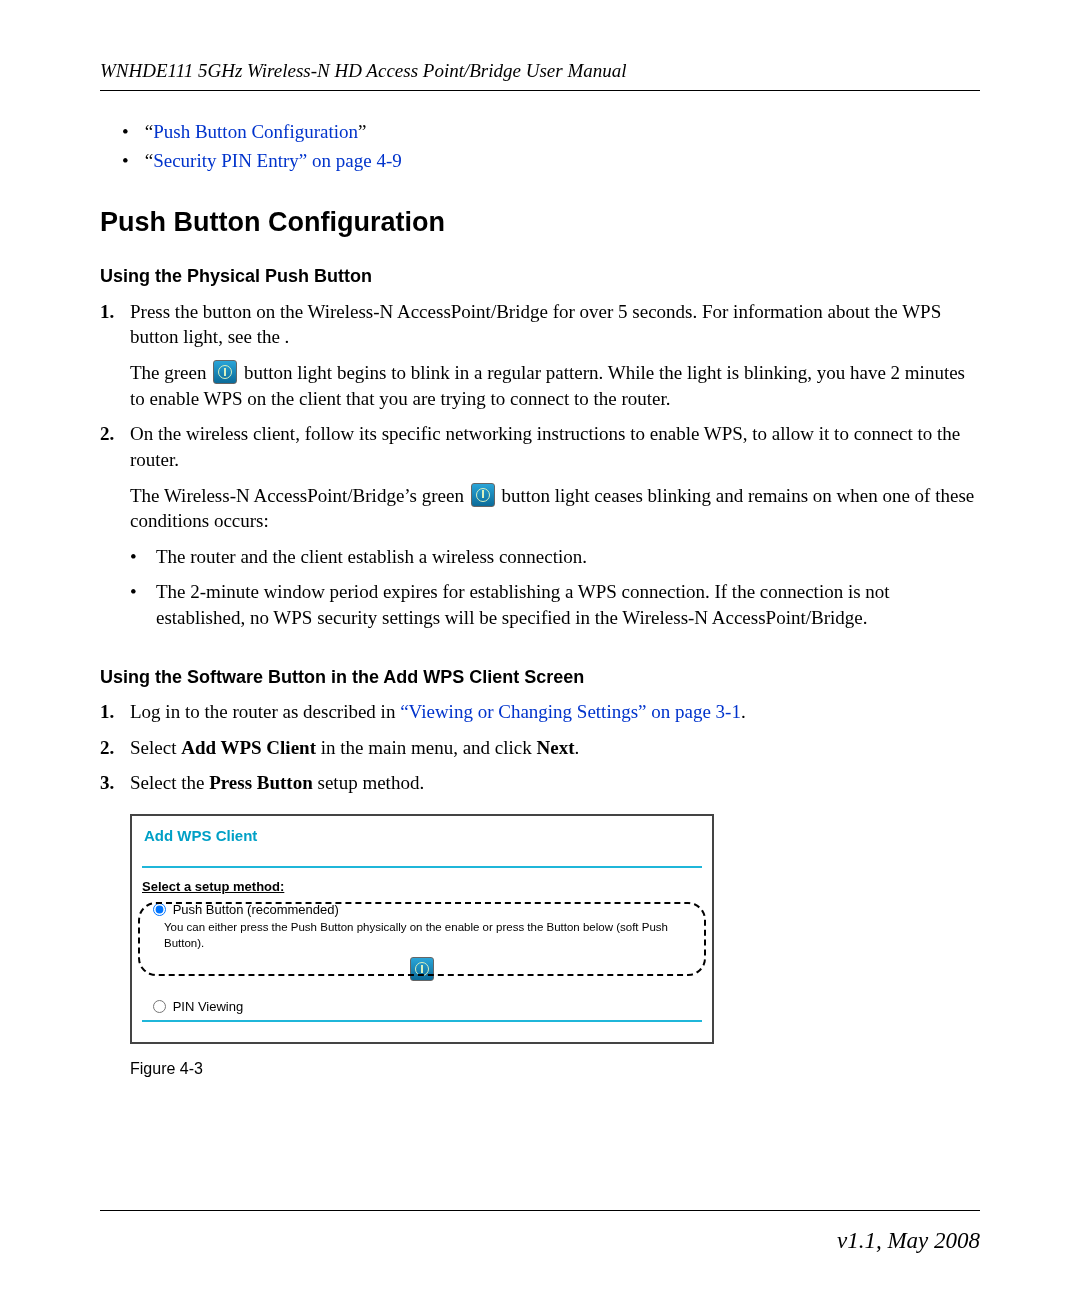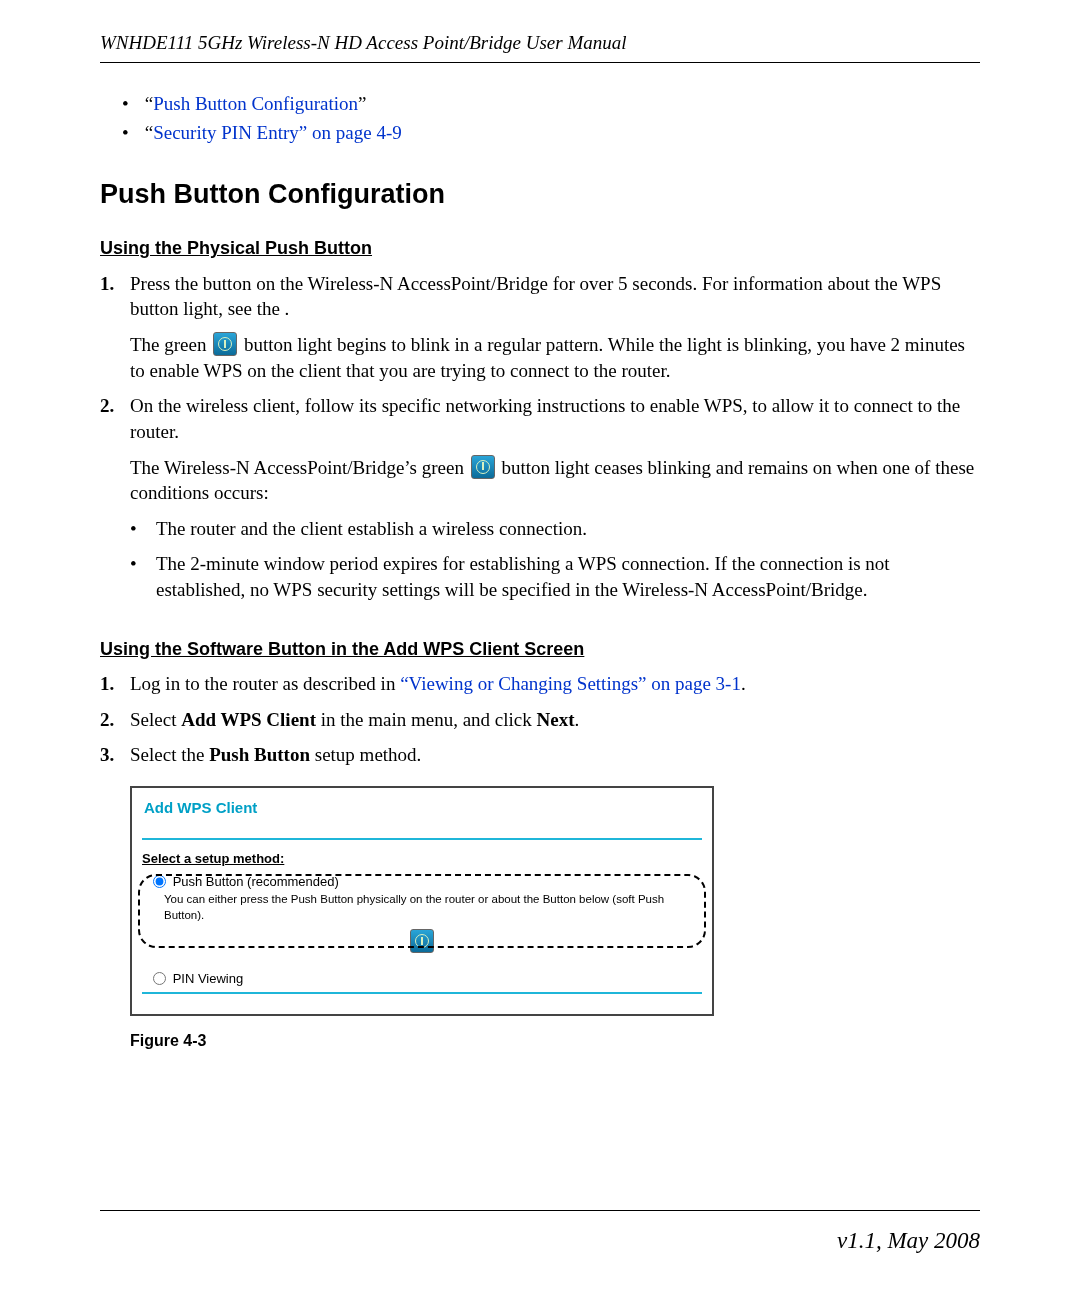--- a/index.html
+++ b/index.html
@@ -8,21 +8,21 @@
     line-height: 1.35;
     margin: 0;
     padding: 0;
     background: #fff;
     color: #000;
   }
   .page {
     width: 1080px;
     height: 1296px;
     box-sizing: border-box;
-    padding: 30px 100px 40px 100px;
+    padding: 58px 100px 40px 100px;
     position: relative;
   }
   .running-head {
     font-style: italic;
     font-size: 19px;
     margin-bottom: 6px;
   }
   hr.rule {
     border: none;
     border-top: 1px solid #000;
@@ -45,21 +45,20 @@
     font-weight: bold;
     font-size: 27px;
     margin: 30px 0 8px 0;
   }
   p.body { margin: 6px 0 12px 0; }
   h3.sub {
     font-family: Arial, Helvetica, sans-serif;
     font-weight: bold;
     font-size: 18px;
     margin: 24px 0 10px 0;
-    text-decoration: underline;
   }
   .ol-item {
     display: flex;
     margin: 6px 0 10px 0;
   }
   .ol-num {
     font-weight: bold;
     min-width: 30px;
   }
   .ol-body { flex: 1; }
@@ -145,21 +144,21 @@
     position: absolute;
     left: 6px;
     right: 6px;
     top: 86px;
     height: 70px;
     pointer-events: none;
   }
   .shotpad { height: 36px; text-align: center; }
   .fig-caption {
     font-family: Arial, Helvetica, sans-serif;
-    font-weight: bold;
+    font-weight: normal;
     font-size: 16px;
     margin: 14px 0 0 30px;
   }
 
   .footer {
     position: absolute;
     left: 100px; right: 100px;
     bottom: 40px;
   }
   .footer hr { margin-bottom: 6px; }
@@ -245,33 +244,33 @@
   <div class="ol-item">
     <div class="ol-num">2.</div>
     <div class="ol-body">
       <span>Select </span><b>Add WPS Client</b><span> in the main menu, and click </span><b>Next</b><span>.</span>
     </div>
   </div>
 
   <div class="ol-item">
     <div class="ol-num">3.</div>
     <div class="ol-body">
-      <span>Select the </span><b>Push Button</b><span> setup method.</span>
+      <span>Select the </span><b>Press Button</b><span> setup method.</span>
     </div>
   </div>
 
   <div class="shot">
     <div class="shot-title">Add WPS Client</div>
     <hr class="shot-hr">
     <div class="shot-label">Select a setup method:</div>
     <div class="radio-row">
       <input type="radio" checked="" style="">
       <span>Push Button (recommended)</span>
     </div>
-    <div class="shot-desc">You can either press the Push Button physically on the router or about the Button below (soft Push Button).</div>
+    <div class="shot-desc">You can either press the Push Button physically on the enable or press the Button below (soft Push Button).</div>
     <div class="shotpad">
       <span class="wps-icon"></span>
     </div>
     <div class="radio-row">
       <input type="radio" style="">
       <span>PIN Viewing</span>
     </div>
     <hr class="shot-hr" style="margin-top:4px;">
     <div class="dashed-box"></div>
   </div>

